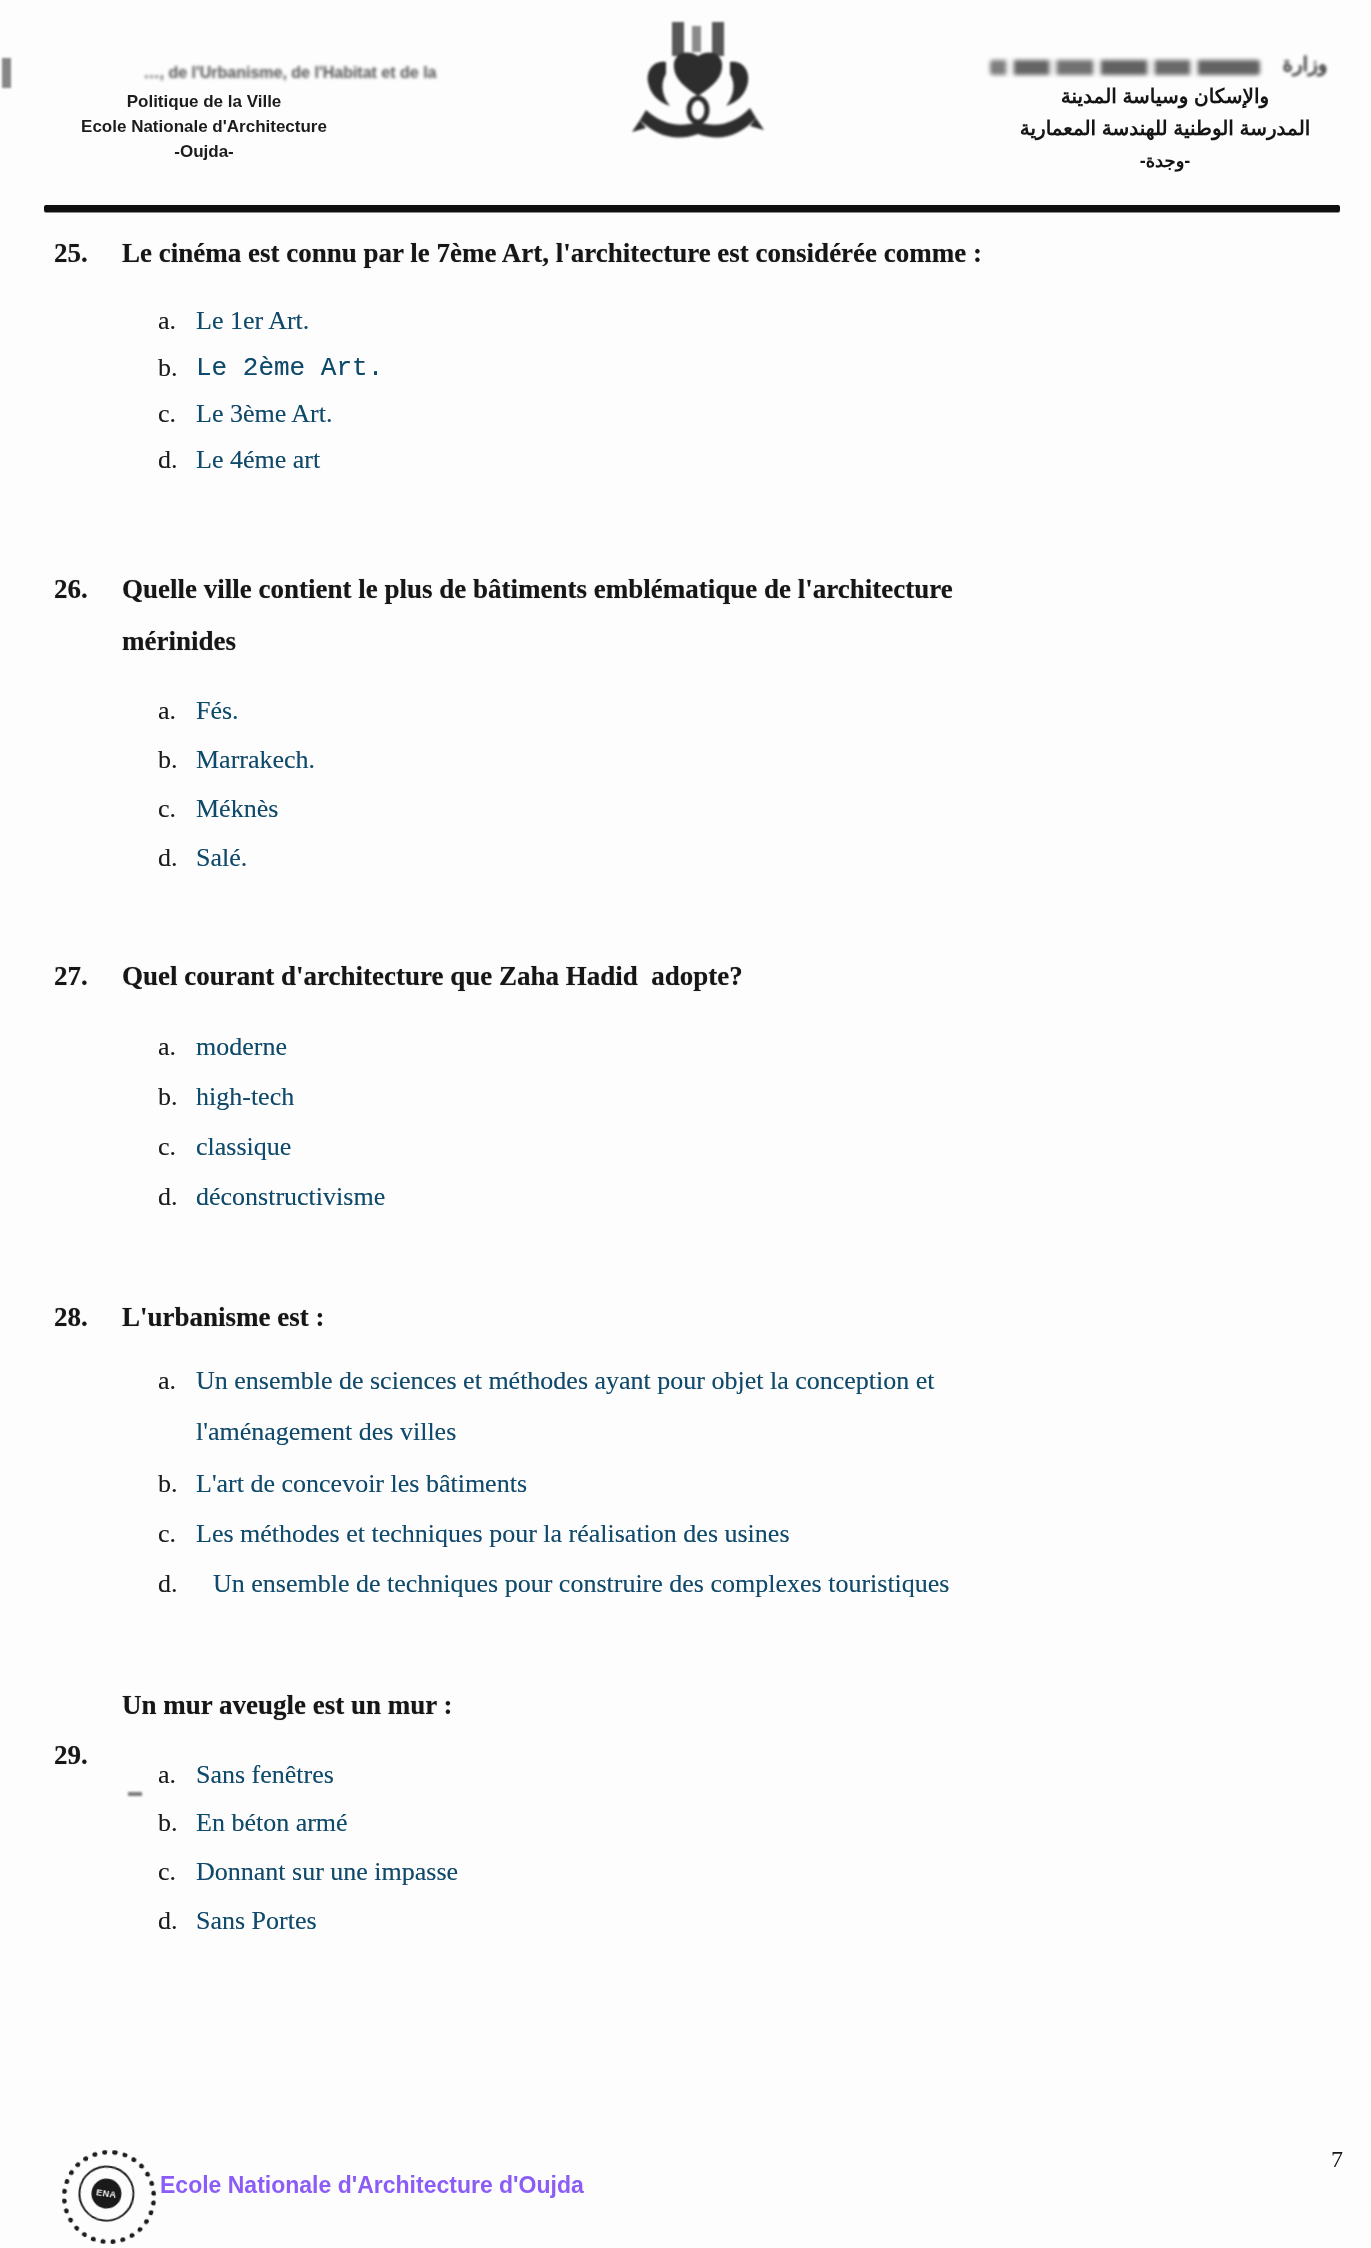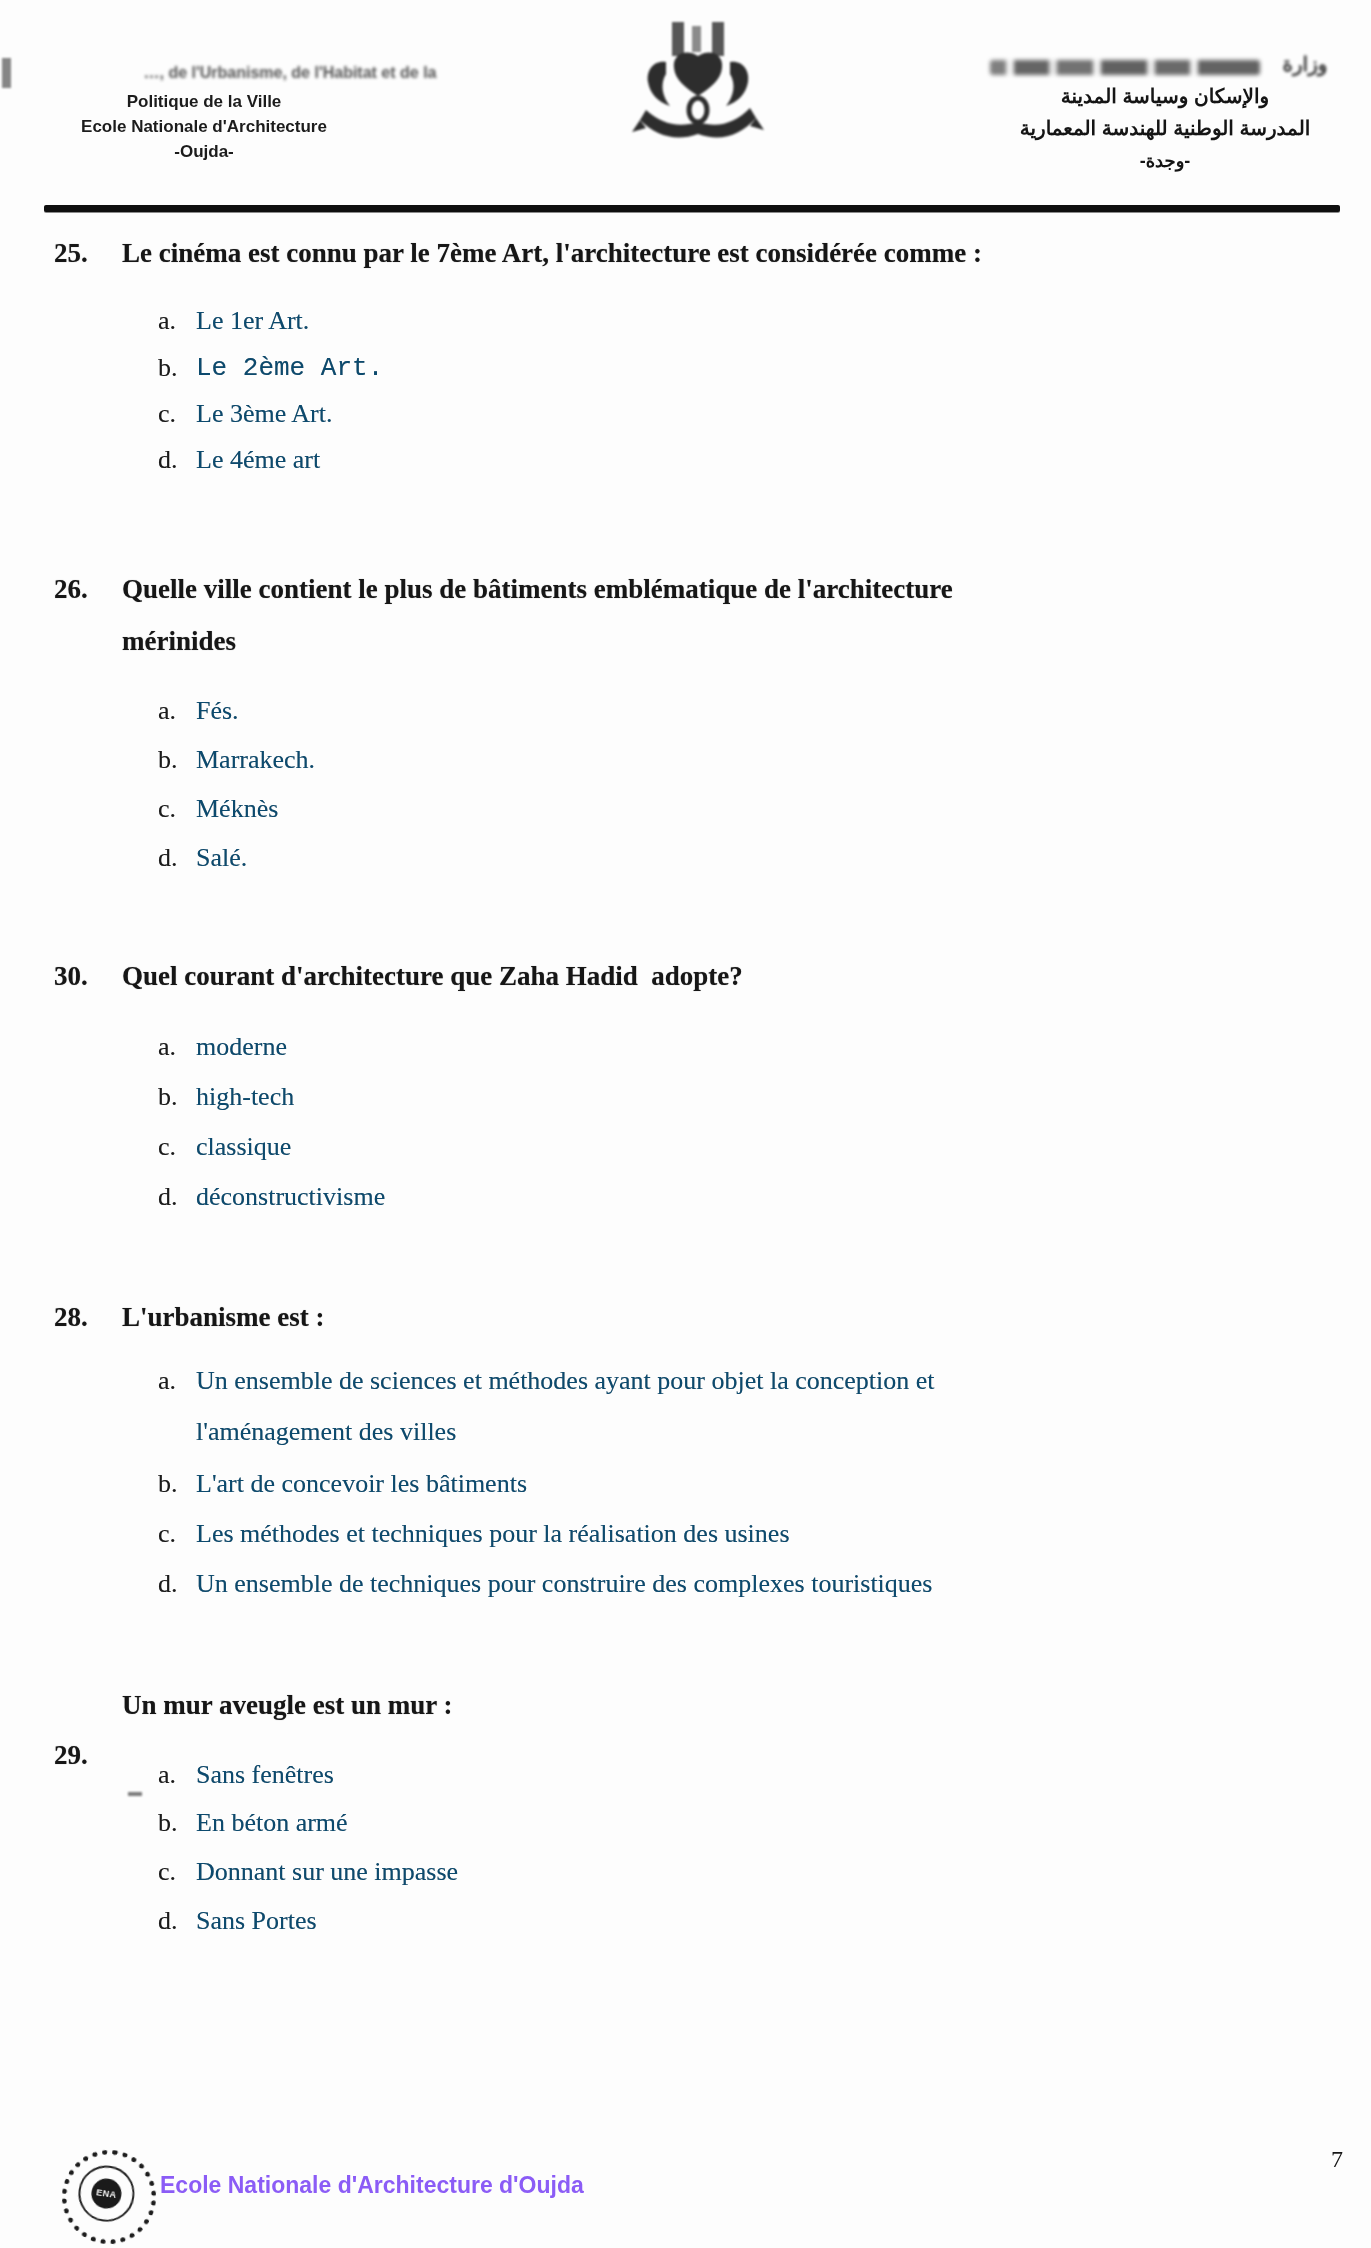--- a/index.html
+++ b/index.html
@@ -150,21 +150,21 @@
     <div class="opt-text" style="top:696px;">Fés.</div>
     <div class="opt-letter" style="top:745px;">b.</div>
     <div class="opt-text" style="top:745px;">Marrakech.</div>
     <div class="opt-letter" style="top:794px;">c.</div>
     <div class="opt-text" style="top:794px;">Méknès</div>
     <div class="opt-letter" style="top:843px;">d.</div>
     <div class="opt-text" style="top:843px;">Salé.</div>
   </div>
 
   <div>
-    <div class="qnum" style="top:961px;">30.</div>
+    <div class="qnum" style="top:961px;">27.</div>
     <div class="qline" style="top:961px;">Quel courant d'architecture que Zaha Hadid  adopte?</div>
     <div class="opt-letter" style="top:1032px;">a.</div>
     <div class="opt-text" style="top:1032px;">moderne</div>
     <div class="opt-letter" style="top:1082px;">b.</div>
     <div class="opt-text" style="top:1082px;">high-tech</div>
     <div class="opt-letter" style="top:1132px;">c.</div>
     <div class="opt-text" style="top:1132px;">classique</div>
     <div class="opt-letter" style="top:1182px;">d.</div>
     <div class="opt-text" style="top:1182px;">déconstructivisme</div>
   </div>
@@ -173,21 +173,21 @@
     <div class="qnum" style="top:1302px;">28.</div>
     <div class="qline" style="top:1302px;">L'urbanisme est :</div>
     <div class="opt-letter" style="top:1366px;">a.</div>
     <div class="opt-text" style="top:1366px;">Un ensemble de sciences et méthodes ayant pour objet la conception et</div>
     <div class="opt-text" style="top:1417px;">l'aménagement des villes</div>
     <div class="opt-letter" style="top:1469px;">b.</div>
     <div class="opt-text" style="top:1469px;">L'art de concevoir les bâtiments</div>
     <div class="opt-letter" style="top:1519px;">c.</div>
     <div class="opt-text" style="top:1519px;">Les méthodes et techniques pour la réalisation des usines</div>
     <div class="opt-letter" style="top:1569px;">d.</div>
-    <div class="opt-text" style="top:1569px;">Un ensemble de techniques pour construire des complexes touristiques</div>
+    <div class="opt-text" style="top:1569px;margin-left:17px;">Un ensemble de techniques pour construire des complexes touristiques</div>
   </div>
 
   <div>
     <div class="qnum" style="top:1740px;text-align:center;">29.</div>
     <div class="qline" style="top:1690px;">Un mur aveugle est un mur :</div>
     <div class="opt-letter" style="top:1760px;">a.</div>
     <div class="opt-text" style="top:1760px;">Sans fenêtres</div>
     <div class="opt-letter" style="top:1808px;">b.</div>
     <div class="opt-text" style="top:1808px;">En béton armé</div>
     <div class="opt-letter" style="top:1857px;">c.</div>

